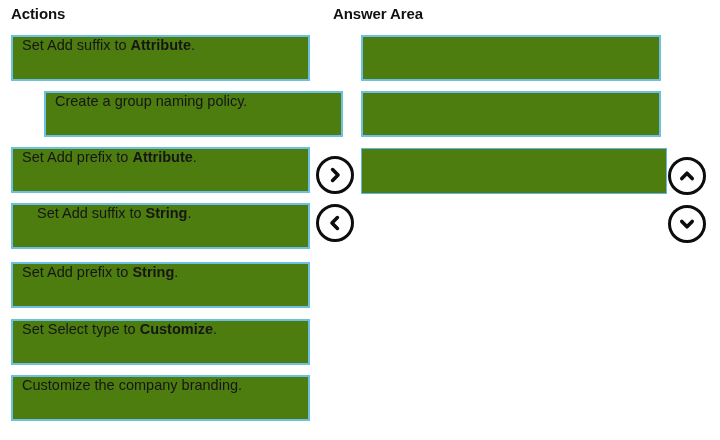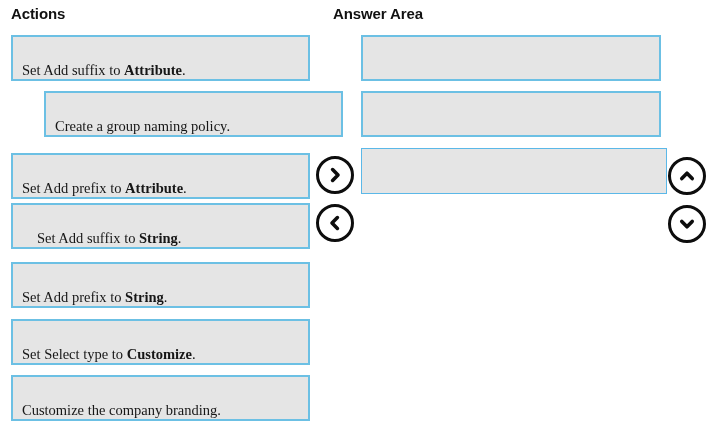--- a/index.html
+++ b/index.html
@@ -26,25 +26,24 @@
     color: #111111;
     white-space: nowrap;
   }
   #actions-heading  { left: 11px;  top: 5px; }
   #answer-heading   { left: 333px; top: 5px; }
 
   
   .box {
     position: absolute;
     box-sizing: border-box;
-    background: #e5e5e5;
+    background: #4d7c0f;
     border: 2px solid #6cc0e4;
     display: flex;
-    align-items: flex-end;
-    font-family: Liberation Serif, serif;
+    align-items: flex-start;
   }
   .box .box-label {
     font-size: 14.5px;
     line-height: 1.15;
     color: #161616;
     padding-left: 9px;
     white-space: nowrap;
   }
   .box .box-label b { font-weight: bold; }
 
@@ -101,21 +100,21 @@
 <div class="col-heading" id="answer-heading">Answer Area</div>
 
 <div class="box action-box" style="top:35px;">
   <span class="box-label">Set Add suffix to <b>Attribute</b>.</span>
 </div>
 
 <div class="box action-box" style="top:91px;margin-left:33px;">
   <span class="box-label">Create a group naming policy.</span>
 </div>
 
-<div class="box action-box" style="top:153px;">
+<div class="box action-box" style="top:147px;">
   <span class="box-label">Set Add prefix to <b>Attribute</b>.</span>
 </div>
 
 <div class="box action-box indent" style="top:203px;">
   <span class="box-label">Set Add suffix to <b>String</b>.</span>
 </div>
 
 <div class="box action-box" style="top:262px;">
   <span class="box-label">Set Add prefix to <b>String</b>.</span>
 </div>

